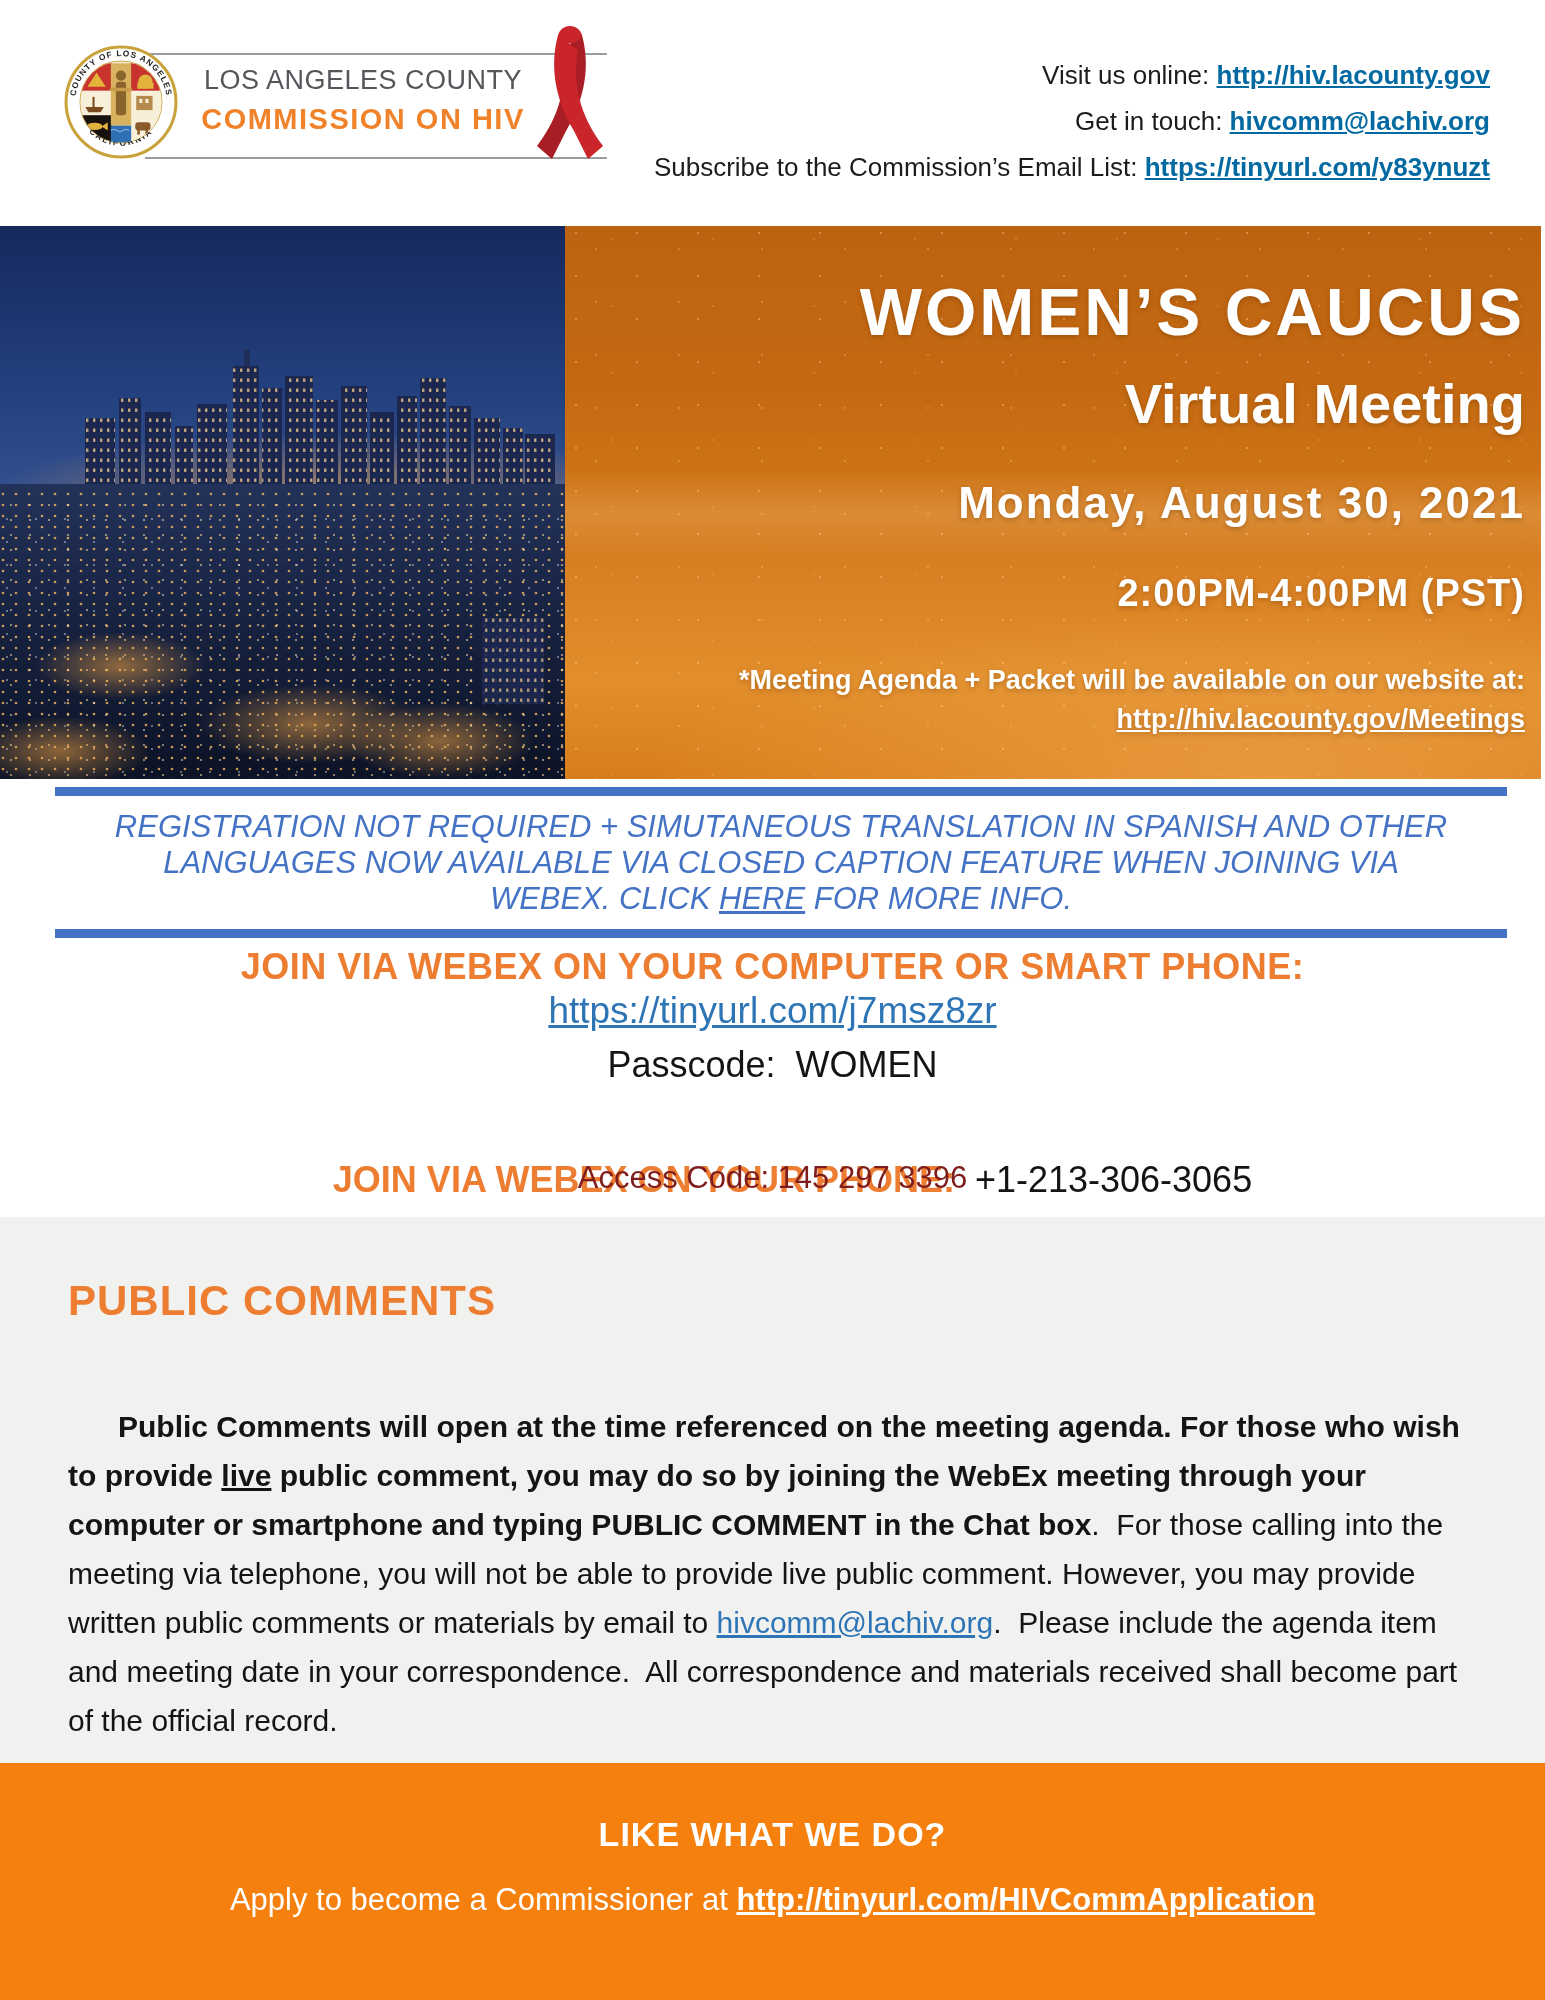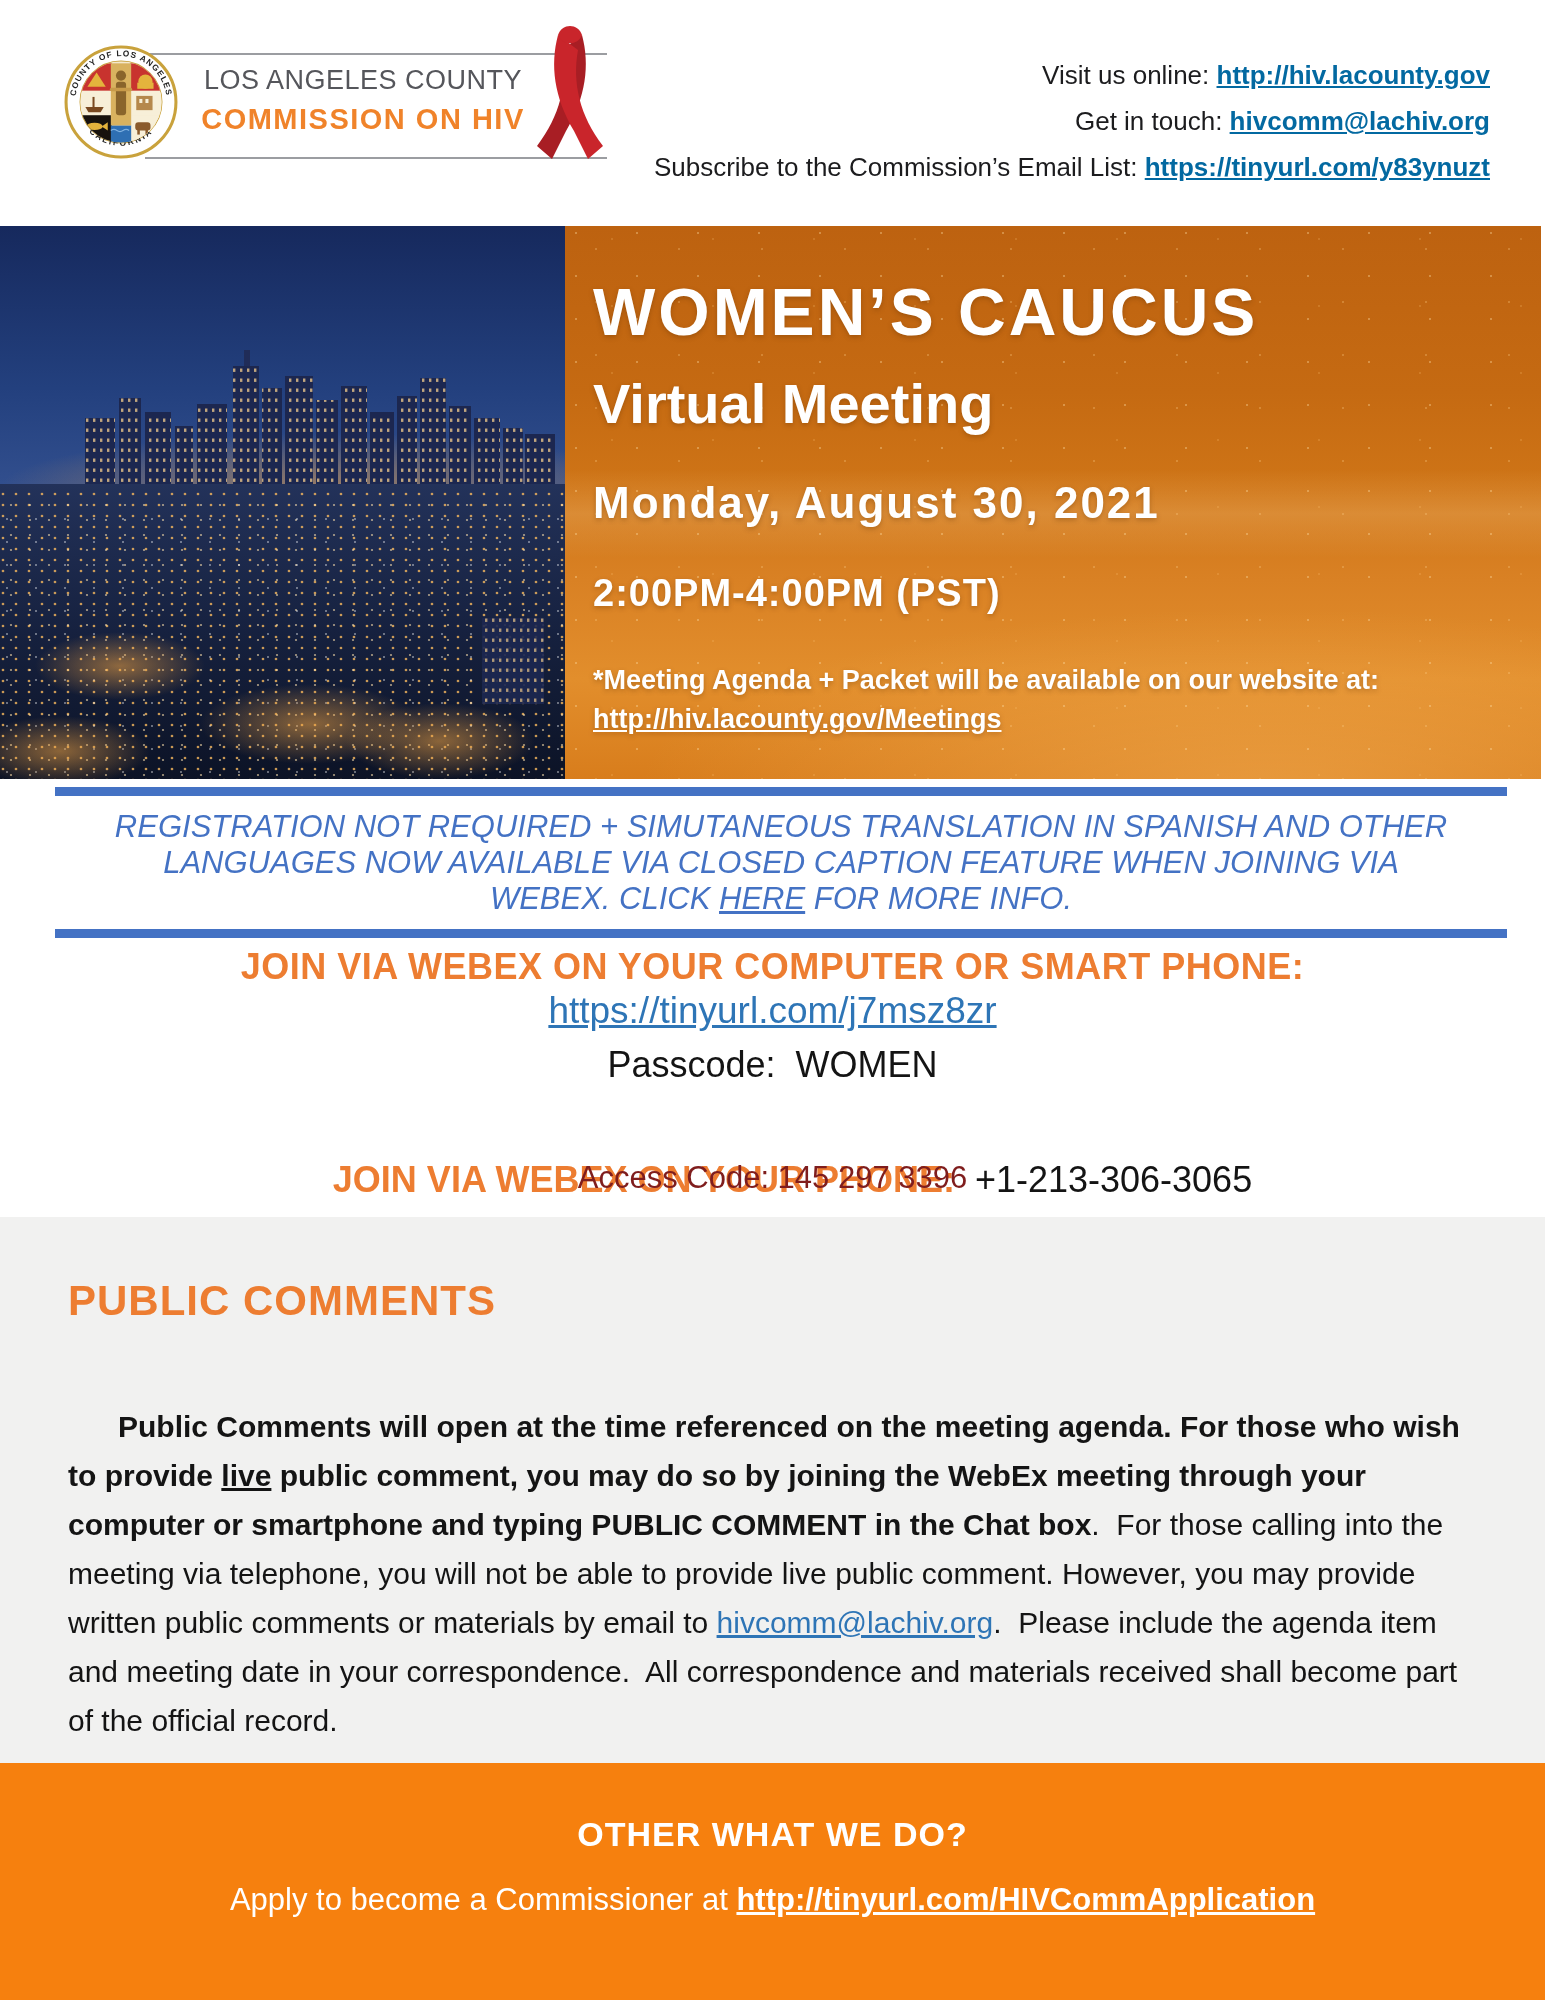--- a/index.html
+++ b/index.html
@@ -26,21 +26,21 @@
   .hero-orange{position:absolute;left:565px;top:0;right:0;bottom:0;
     background-color:#c8690f;
     background-image:
       radial-gradient(2px 2px at 11px 7px, rgba(255,226,170,.35) 55%, transparent 56%),
       radial-gradient(1.6px 1.6px at 31px 23px, rgba(255,210,140,.28) 55%, transparent 56%),
       radial-gradient(2.4px 2.4px at 47px 13px, rgba(255,200,120,.20) 55%, transparent 56%),
       radial-gradient(900px 260px at 72% 102%, rgba(255,196,110,.40), rgba(255,196,110,0) 70%),
       linear-gradient(180deg, rgba(255,224,170,0) 44%, rgba(255,218,160,.20) 52%, rgba(255,218,160,0) 60%),
       linear-gradient(180deg,#bd6210 0%,#c56a12 30%,#cf7517 48%,#d98124 64%,#e28e2c 82%,#d87d1c 100%);
     background-size:61px 43px,83px 53px,101px 67px,100% 100%,100% 100%,100% 100%;}
-  .hero-text{position:absolute;left:565px;right:16px;top:0;bottom:0;color:#ffffff;text-align:left;
+  .hero-text{position:absolute;left:565px;right:16px;top:0;bottom:0;color:#ffffff;text-align:right;
     text-shadow:0 2px 5px rgba(96,48,0,.35);padding-left:28px;}
   .hero-title{margin-top:52px;font-size:66px;font-weight:bold;letter-spacing:3px;line-height:1.05;}
   .hero-sub{margin-top:28px;font-size:56px;font-weight:bold;line-height:1.05;}
   .hero-date{margin-top:44px;font-size:44px;font-weight:bold;letter-spacing:2px;}
   .hero-time{margin-top:44px;font-size:38px;font-weight:bold;letter-spacing:1px;}
   .hero-note{margin-top:50px;font-size:27px;font-weight:bold;}
   .hero-note-link{display:inline-block;margin-top:8px;font-size:27px;font-weight:bold;
     text-decoration:underline;color:#ffffff;cursor:pointer;}
 
   
@@ -247,19 +247,19 @@
   <div class="cline wx-access">Access Code: 145 297 3396</div>
 
   <div class="comments">
     <div class="pc-h">PUBLIC COMMENTS</div>
     <div class="pc-p">
       <span class="b">Public Comments will open at the time referenced on the meeting agenda. For those who wish to provide </span><span class="bu">live</span><span class="b"> public comment, you may do so by joining the WebEx meeting through your computer or smartphone and typing PUBLIC COMMENT in the Chat box</span><span>.  For those calling into the meeting via telephone, you will not be able to provide live public comment. However, you may provide written public comments or materials by email to </span><span class="elink">hivcomm@lachiv.org</span><span>.  Please include the agenda item and meeting date in your correspondence.  All correspondence and materials received shall become part of the official record.</span>
     </div>
   </div>
 
   <div class="footer">
-    <div class="f-h">OTHER WHAT WE DO?</div>
+    <div class="f-h">LIKE WHAT WE DO?</div>
     <div class="f-line">
       <span>Apply to become a Commissioner at </span><span class="f-link">http://tinyurl.com/HIVCommApplication</span>
     </div>
   </div>
 
 </div>
 
 </body></html>

